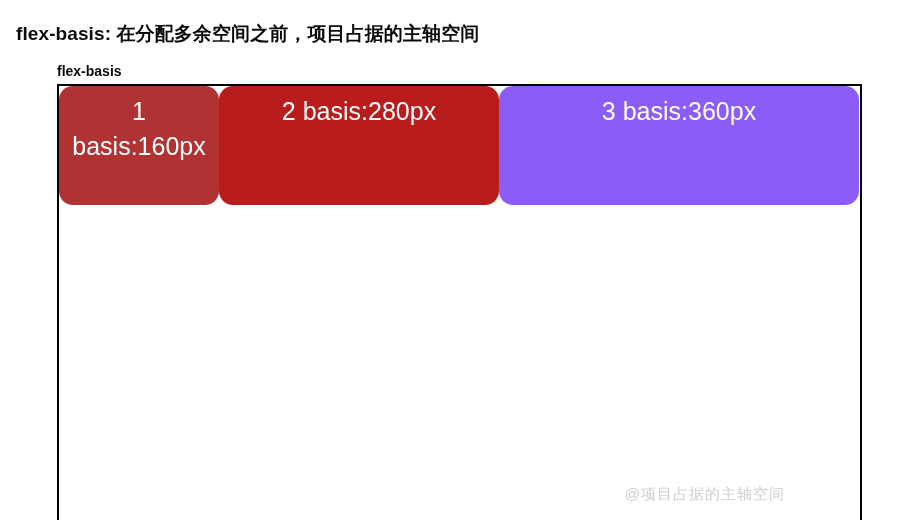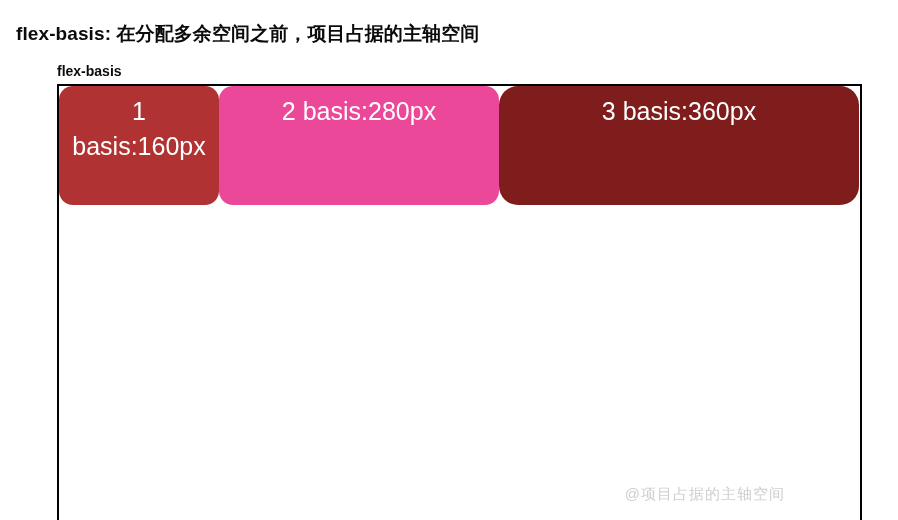--- a/index.html
+++ b/index.html
@@ -79,27 +79,26 @@
   .flex-item .label-line {
     display: block;
     white-space: nowrap;
   }
 
   .item-1 {
     background: #b03232;
     flex-basis: 160px;
   }
   .item-2 {
-    background: #ec4899;
+    background: #b91c1c;
     flex-basis: 280px;
   }
   .item-3 {
-    background: #7f1d1d;
+    background: #8b5cf6;
     flex-basis: 360px;
-    border-radius: 19px;
   }
 
   
   .item-1 .line-2 {
     position: absolute;
     left: 50%;
     transform: translateX(-50%);
     top: 43px;
     text-align: right;
   }

